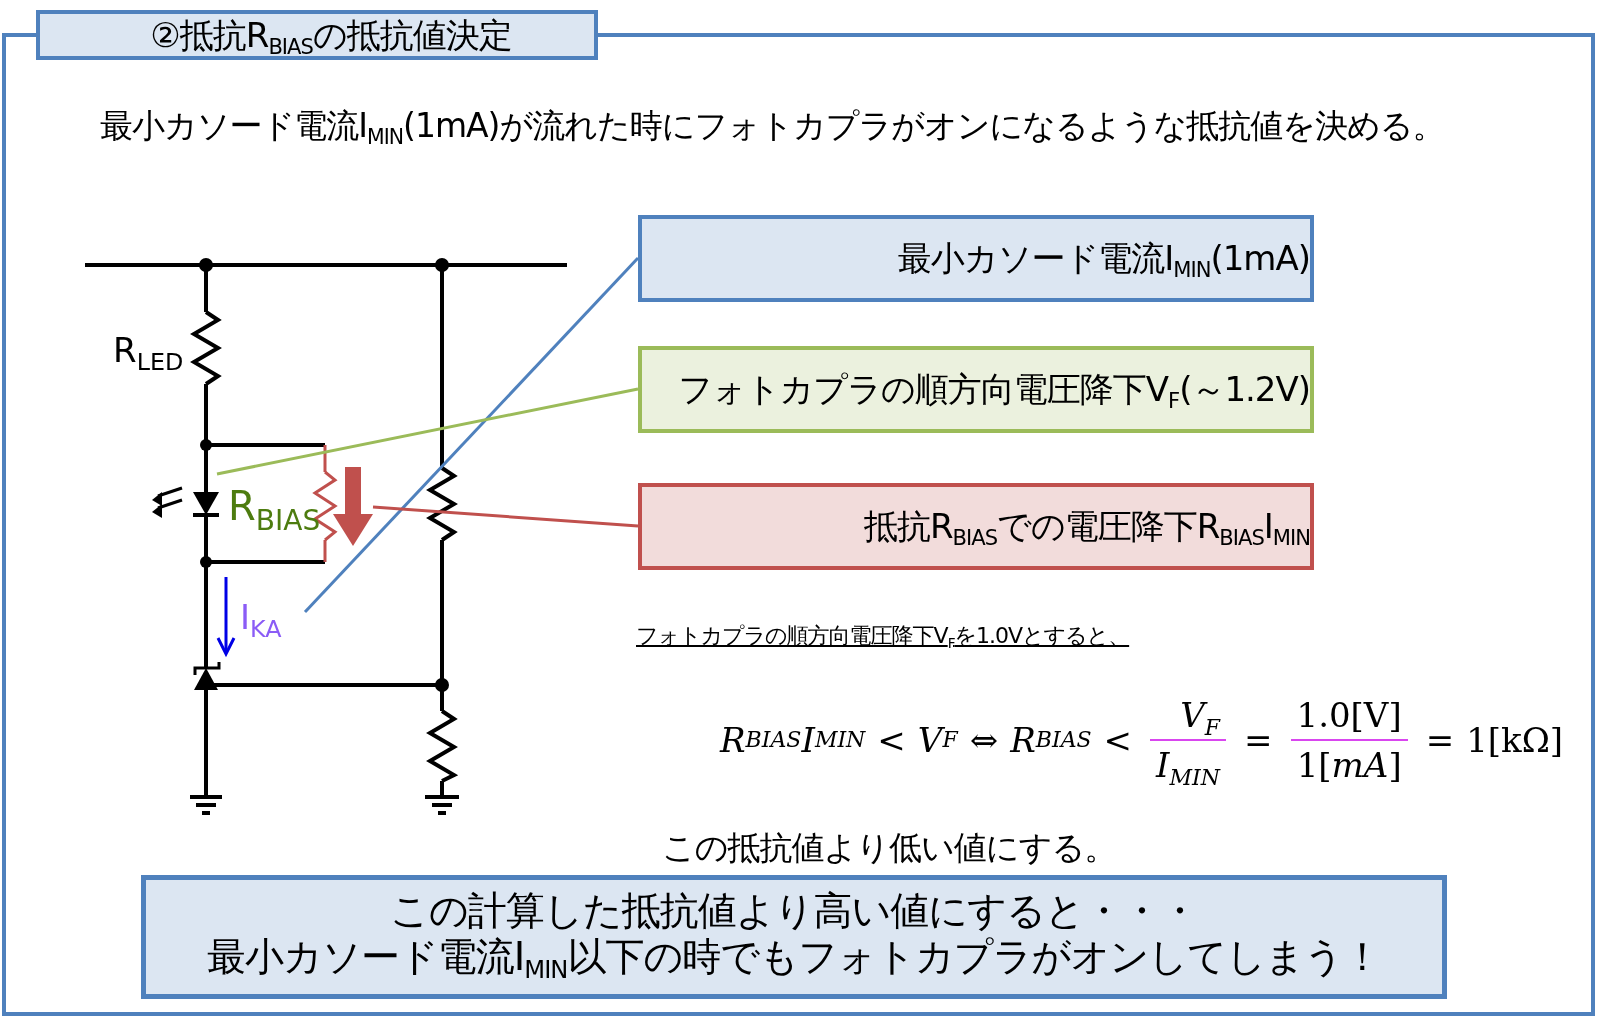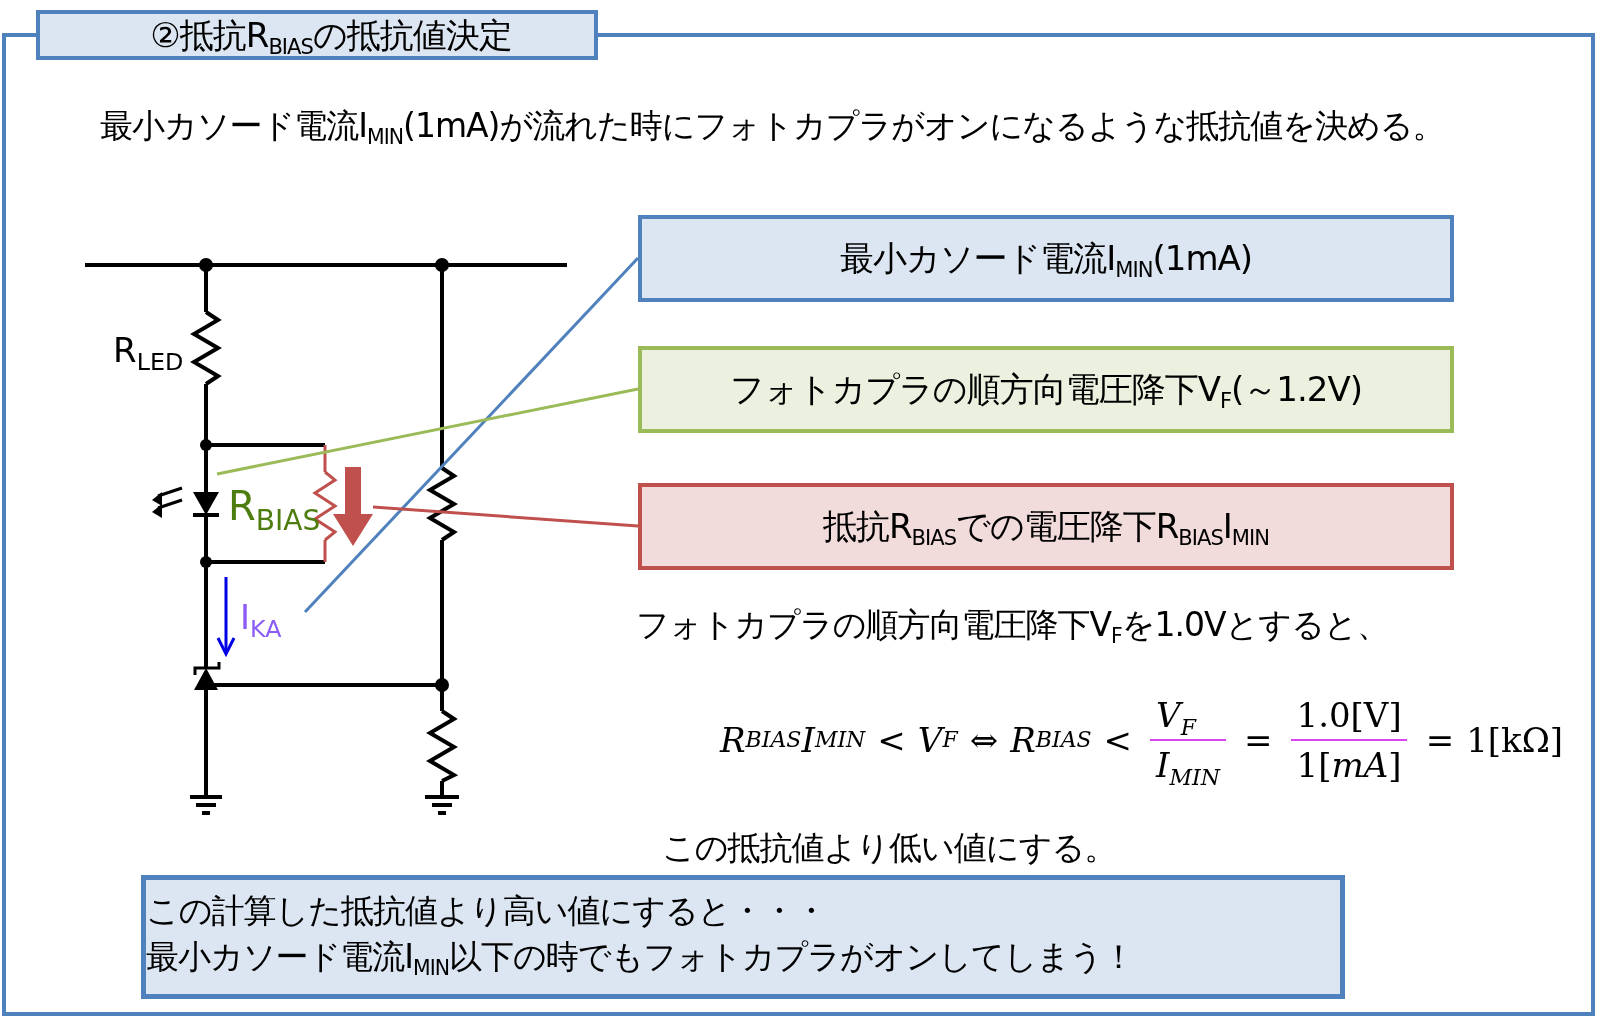--- a/index.html
+++ b/index.html
@@ -15,46 +15,46 @@
       background: #dce6f2; border: 4px solid #4f81bd;
       font-size: 34px; line-height: 42px; text-align: center; padding-left: 28px;
       letter-spacing: -1px;
     }
     .title-box sub, .t sub { font-size: 0.62em; vertical-align: -0.35em; line-height: 0; }
 
     .t { position: absolute; white-space: nowrap; letter-spacing: -1px; }
     .intro { left: 100px; top: 104px; font-size: 33px; }
 
     .callout {
-      position: absolute; left: 638px; width: 816px; height: 87px;
-      font-size: 34px; line-height: 79px; text-align: center; white-space: nowrap; letter-spacing: -1px;
+      position: absolute; left: 638px; width: 676px; height: 87px;
+      font-size: 34px; line-height: 79px; text-align: right; white-space: nowrap; letter-spacing: -1px;
     }
     .callout.blue { top: 215px; background: #dce6f2; border: 4px solid #4f81bd; }
     .callout.green { top: 346px; background: #ebf1de; border: 4px solid #9bbb59; }
     .callout.red { top: 483px; background: #f2dcdb; border: 4px solid #c0504d; }
 
-    .assume { left: 636px; top: 603px; font-size: 33px; }
+    .assume { left: 636px; top: 621px; font-size: 22px; text-decoration: underline; }
     .lower { left: 662px; top: 826px; font-size: 33px; }
 
     .eq {
       position: absolute; left: 720px; top: 690px; height: 100px;
       font-family: "DejaVu Serif", "Liberation Serif", serif; font-size: 34px;
       display: flex; align-items: center; white-space: nowrap;
     }
     .eq i { font-style: italic; }
     .eq .sub { font-size: 22px; font-style: italic; vertical-align: -0.35em; line-height: 0; }
     .eq .op { margin: 0 12px; }
-    .frac { display: inline-flex; flex-direction: column; align-items: flex-start; margin: 8px 6px; }
+    .frac { display: inline-flex; flex-direction: column; align-items: flex-end; margin: 8px 6px; }
     .frac .num { padding: 0 6px 4px; line-height: 40px; }
     .frac .den { padding: 4px 6px 0; border-top: 2px solid #d946ef; line-height: 40px; }
 
     .bottom-box {
-      position: absolute; left: 141px; top: 875px; width: 1204px; height: 124px;
+      position: absolute; left: 141px; top: 875px; width: 1306px; height: 124px;
       background: #dce6f2; border: 5px solid #4f81bd;
-      font-size: 33px; text-align: left; line-height: 46px; padding-top: 8px; letter-spacing: -1px;
+      font-size: 39px; text-align: center; line-height: 46px; padding-top: 8px; letter-spacing: -1px;
     }
 
     svg.circuit { position: absolute; left: 0; top: 0; }
     .lbl-rled { position: absolute; left: 113px; top: 330px; font-size: 34px; }
     .lbl-rbias { position: absolute; left: 228px; top: 483px; font-size: 40px; color: #4d7c0f; }
     .lbl-ika { position: absolute; left: 240px; top: 597px; font-size: 34px; color: #8b5cf6; }
     .lbl-rled sub, .lbl-rbias sub, .lbl-ika sub { font-size: 0.7em; vertical-align: -0.35em; line-height: 0; }
   </style>
 </head>
 <body>

